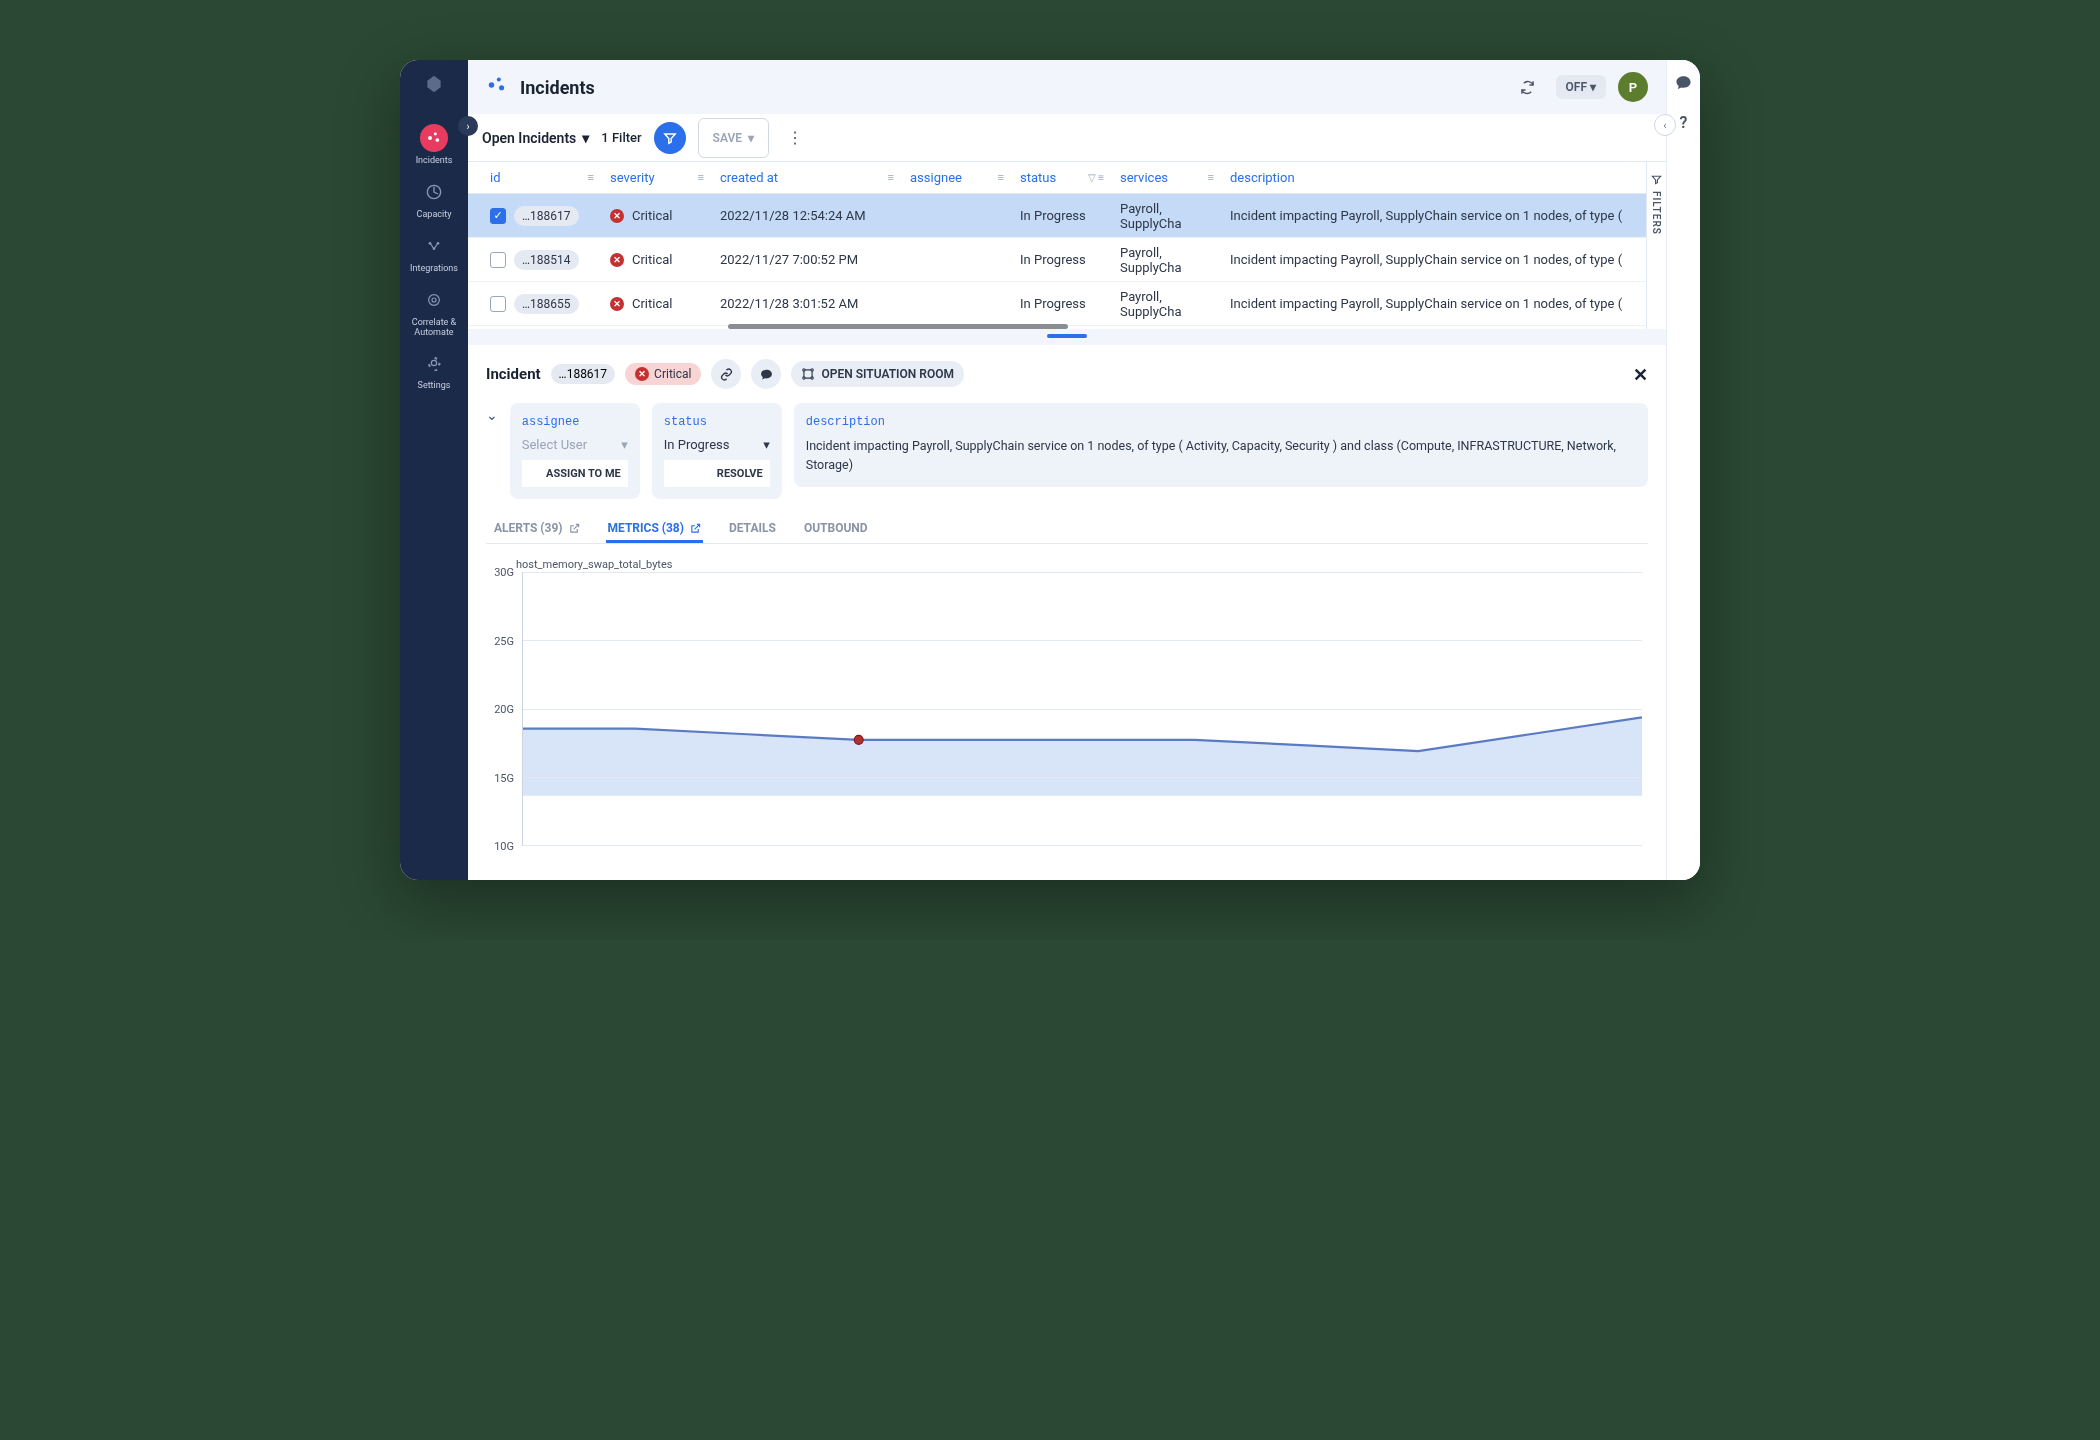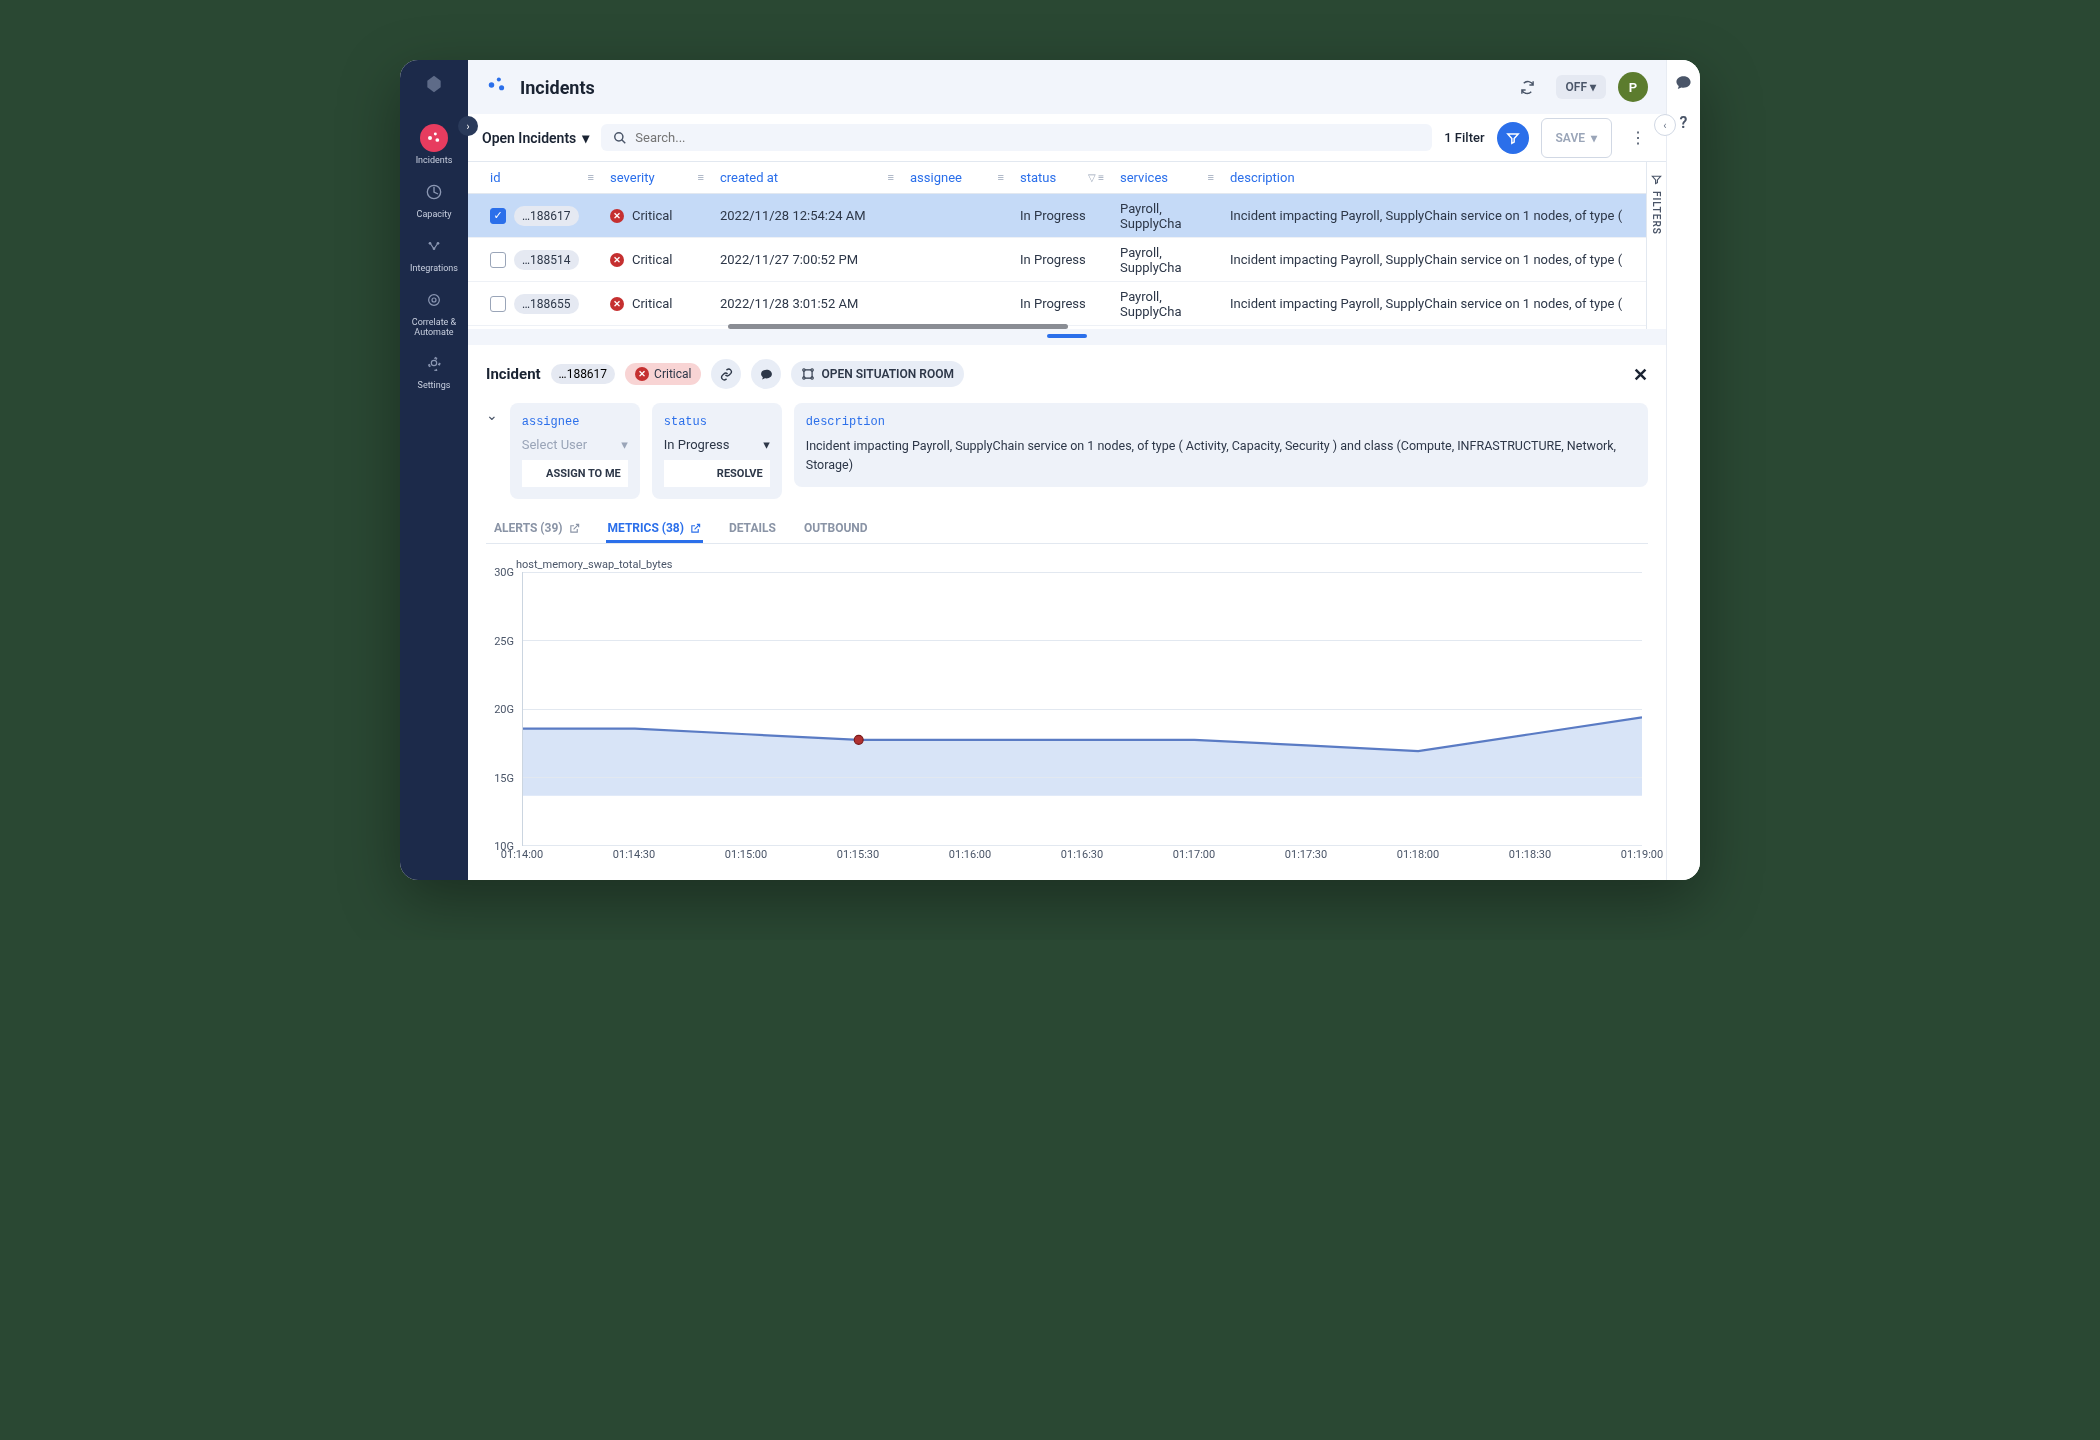--- a/index.html
+++ b/index.html
@@ -158,27 +158,20 @@
       </div>
       <div class="off-chip">OFF ▾</div>
       <div class="avatar">P</div>
     </div>
 
     <div class="toolbar">
       <div class="view-select">
           <span>Open Incidents</span>
           <span>▾</span>
         </div>
-      <div class="search-box">
-        <svg width="14" height="14" viewBox="0 0 24 24" fill="none" stroke="#4a5568" stroke-width="2.5">
-            <circle cx="10" cy="10" r="7"></circle>
-            <path d="M21 21l-6-6"></path>
-          </svg>
-        <input placeholder="Search..." style="">
-      </div>
       <div class="filter-count">1 Filter</div>
       <div class="filter-btn">
         <svg width="14" height="14" viewBox="0 0 24 24" fill="none" stroke="white" stroke-width="2.5">
             <path d="M3 5h18l-7 8v6l-4 2v-8L3 5z"></path>
           </svg>
       </div>
       <div class="save-btn">
           <span>SAVE</span>
           <span>▾</span>
         </div>
@@ -363,33 +356,20 @@
               <path d="M0,140 L100,140 L200,145 L300,150 L400,150 L500,150 L600,150 L700,155 L800,160 L900,145 L1000,130 L1000,200 L0,200 Z" fill="#d8e4f7"></path>
               <path d="M0,140 L100,140 L200,145 L300,150 L400,150 L500,150 L600,150 L700,155 L800,160 L900,145 L1000,130" fill="none" stroke="#5a7bc4" stroke-width="2"></path>
               <circle cx="300" cy="150" r="4" fill="#b03030" stroke="#7a1818" stroke-width="1"></circle>
             </svg>
         <div class="grid-line" style="top: 0%;"></div>
             <div class="grid-line" style="top: 25%;"></div>
             <div class="grid-line" style="top: 50%;"></div>
             <div class="grid-line" style="top: 75%;"></div>
             <div class="grid-line" style="top: 100%;"></div>
           </div>
-        <div class="x-axis" id="xaxis">
-            <div class="x-tick" style="left: 0%;">01:14:00</div>
-            <div class="x-tick" style="left: 10%;">01:14:30</div>
-            <div class="x-tick" style="left: 20%;">01:15:00</div>
-            <div class="x-tick" style="left: 30%;">01:15:30</div>
-            <div class="x-tick" style="left: 40%;">01:16:00</div>
-            <div class="x-tick" style="left: 50%;">01:16:30</div>
-            <div class="x-tick" style="left: 60%;">01:17:00</div>
-            <div class="x-tick" style="left: 70%;">01:17:30</div>
-            <div class="x-tick" style="left: 80%;">01:18:00</div>
-            <div class="x-tick" style="left: 90%;">01:18:30</div>
-            <div class="x-tick" style="left: 100%;">01:19:00</div>
-          </div>
       </div>
     </div>
   </div>
 
   <div class="right-rail">
     <div class="right-rail-item"><svg width="17" height="17" viewBox="0 0 24 24" fill="#4a5568">
           <path d="M12 3C6 3 2 6.6 2 11c0 2.4 1.3 4.5 3.3 6L4 21l5-2c1 .2 2 .3 3 .3 6 0 10-3.6 10-8S18 3 12 3z"></path>
         </svg></div>
     <div class="right-rail-item" style="font-weight:600">?</div>
   </div>

